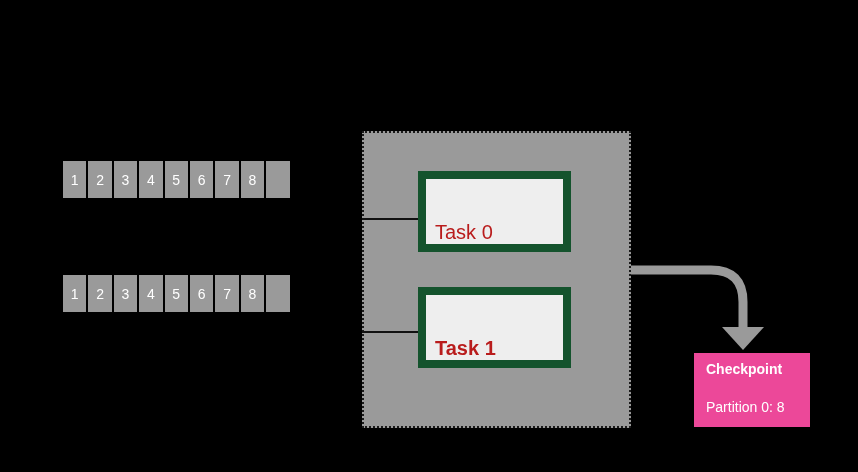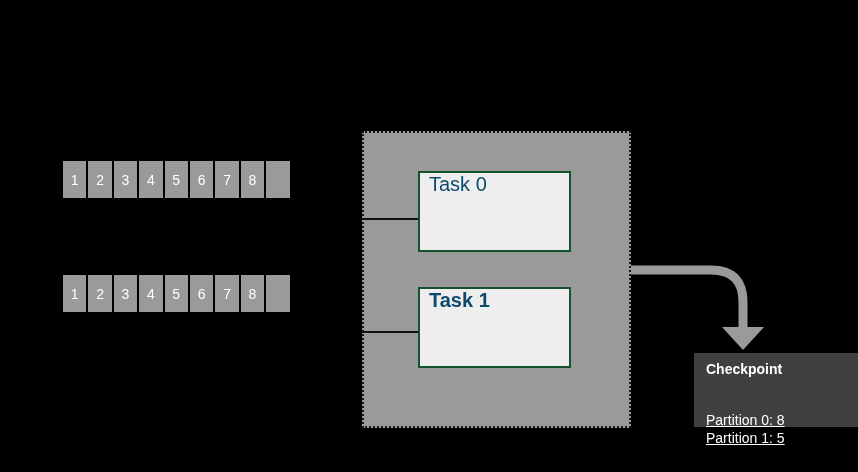--- a/index.html
+++ b/index.html
@@ -42,53 +42,52 @@
     background: #111111;
   }
   .connector.to-task-0 { top: 218px; }
   .connector.to-task-1 { top: 331px; }
 
   .task-box {
     position: absolute;
     left: 418px;
     width: 153px; height: 81px;
     background: #eeeeee;
-    border: 2px solid #14532d;
-    display: flex; align-items: flex-start;
+    border: 8px solid #14532d;
+    display: flex; align-items: flex-end;
     padding-left: 9px;
     font-size: 20px;
-    color: #0c4a6e;
+    color: #b91c1c;
   }
   .task-box.task-0 { top: 171px; }
   .task-box.task-1 { top: 287px; font-weight: bold; }
 
   .arrow-layer {
     position: absolute;
     left: 0; top: 0;
     width: 858px; height: 472px;
     pointer-events: none;
   }
 
   .checkpoint-box {
     position: absolute;
     left: 694px; top: 353px;
-    width: 164px; height: 74px;
-    background: #404040;
+    width: 116px; height: 74px;
+    background: #ec4899;
     color: #ffffff;
     padding: 8px 6px 0 12px;
     font-size: 14px;
   }
   .checkpoint-title {
     font-weight: bold;
     line-height: 17px;
   }
   .checkpoint-entries {
-    margin-top: 33px;
+    margin-top: 20px;
     line-height: 18px;
-    text-decoration: underline;
   }
 </style>
 </head>
 <body>
 
 <div class="partition-row row-0">
   <span class="cell">1</span>
   <span class="cell">2</span>
   <span class="cell">3</span>
   <span class="cell">4</span>
@@ -125,15 +124,14 @@
 
 <svg class="arrow-layer" viewBox="0 0 858 472" xmlns="http://www.w3.org/2000/svg">
   <path d="M 631 270 L 711 270 Q 743 270 743 302 L 743 328" fill="none" stroke="#9a9a9a" stroke-width="9"></path>
   <polygon points="722,327 764,327 743,350" fill="#9a9a9a"></polygon>
 </svg>
 
 <div class="checkpoint-box">
   <div class="checkpoint-title">Checkpoint</div>
   <div class="checkpoint-entries">
     <div>Partition 0: 8</div>
-    <div>Partition 1: 5</div>
   </div>
 </div>
 
 </body></html>

